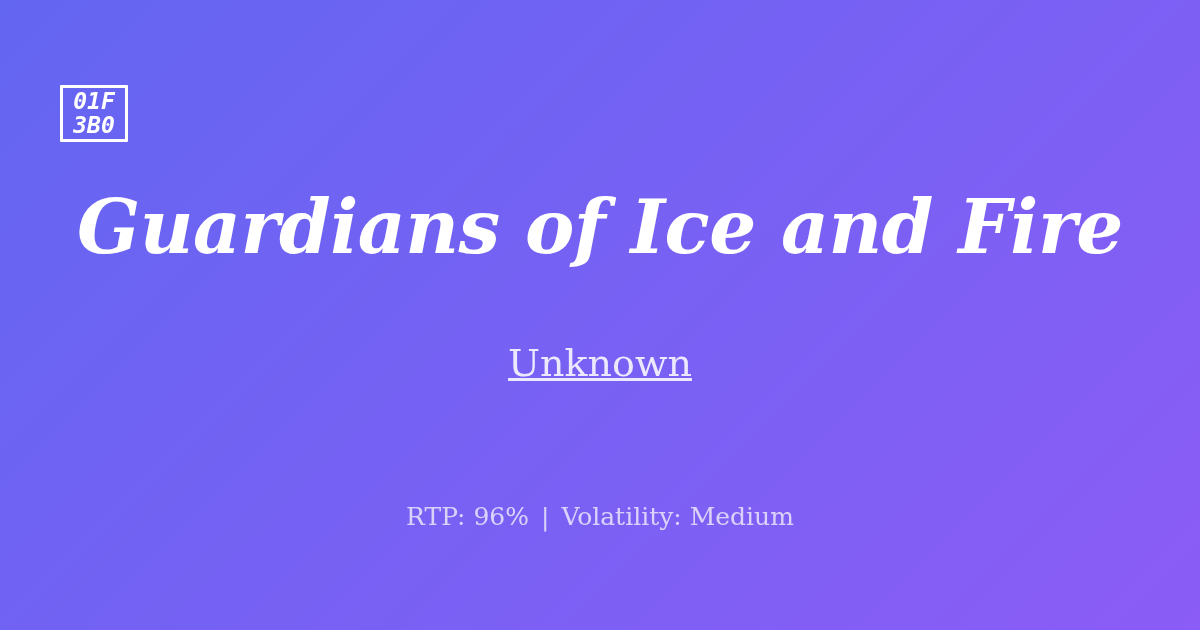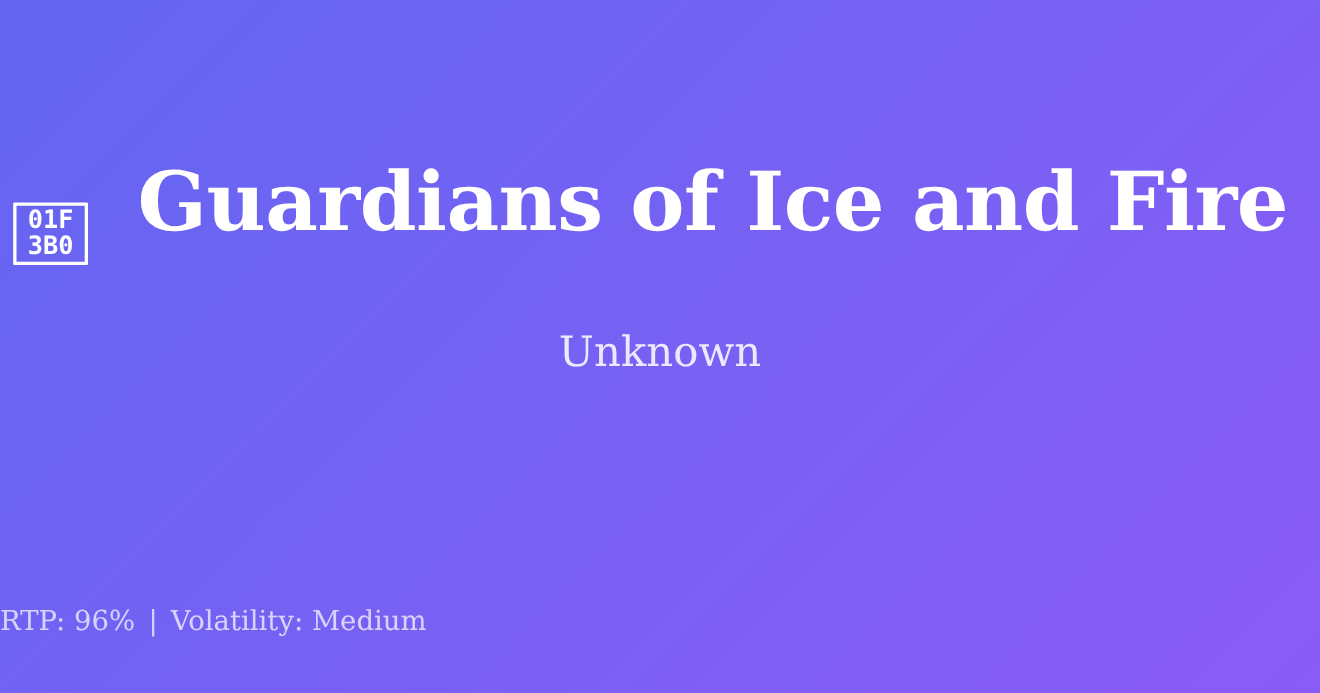--- a/index.html
+++ b/index.html
@@ -38,25 +38,27 @@
     display: flex;
     flex-direction: column;
     align-items: center;
     justify-content: center;
     padding: 0 24px;
     box-sizing: border-box;
   }
 
   .title-row {
     display: flex;
-    align-items: flex-end;
+    flex-direction: column;
+    align-items: flex-start;
     justify-content: center;
     gap: 28px;
     white-space: nowrap;
     max-width: 100%;
+    font-style: italic;
   }
 
   
   .notdef-box {
     box-sizing: border-box;
     width: 68px;
     height: 57px;
     border: 3px solid #ffffff;
     border-radius: 1px;
     display: flex;
@@ -98,28 +100,30 @@
 
   .og-subtitle {
     font-family: "DejaVu Serif", "Liberation Serif", serif;
     font-weight: 400;
     font-size: 38px;
     line-height: 46px;
     color: rgba(255, 255, 255, 0.86);
     margin: 0;
     margin-top: 56px;
     text-align: center;
+    text-decoration: underline;
   }
 
   
   .og-footer {
     position: absolute;
     left: 0;
     right: 0;
-    top: 548px;
+    top: 500px;
+    text-align: center;
     font-family: "DejaVu Serif", "Liberation Serif", serif;
     font-weight: 400;
     font-size: 25px;
     line-height: 34px;
     color: rgba(255, 255, 255, 0.72);
   }
 
   .footer-sep {
     padding: 0 4px;
   }

